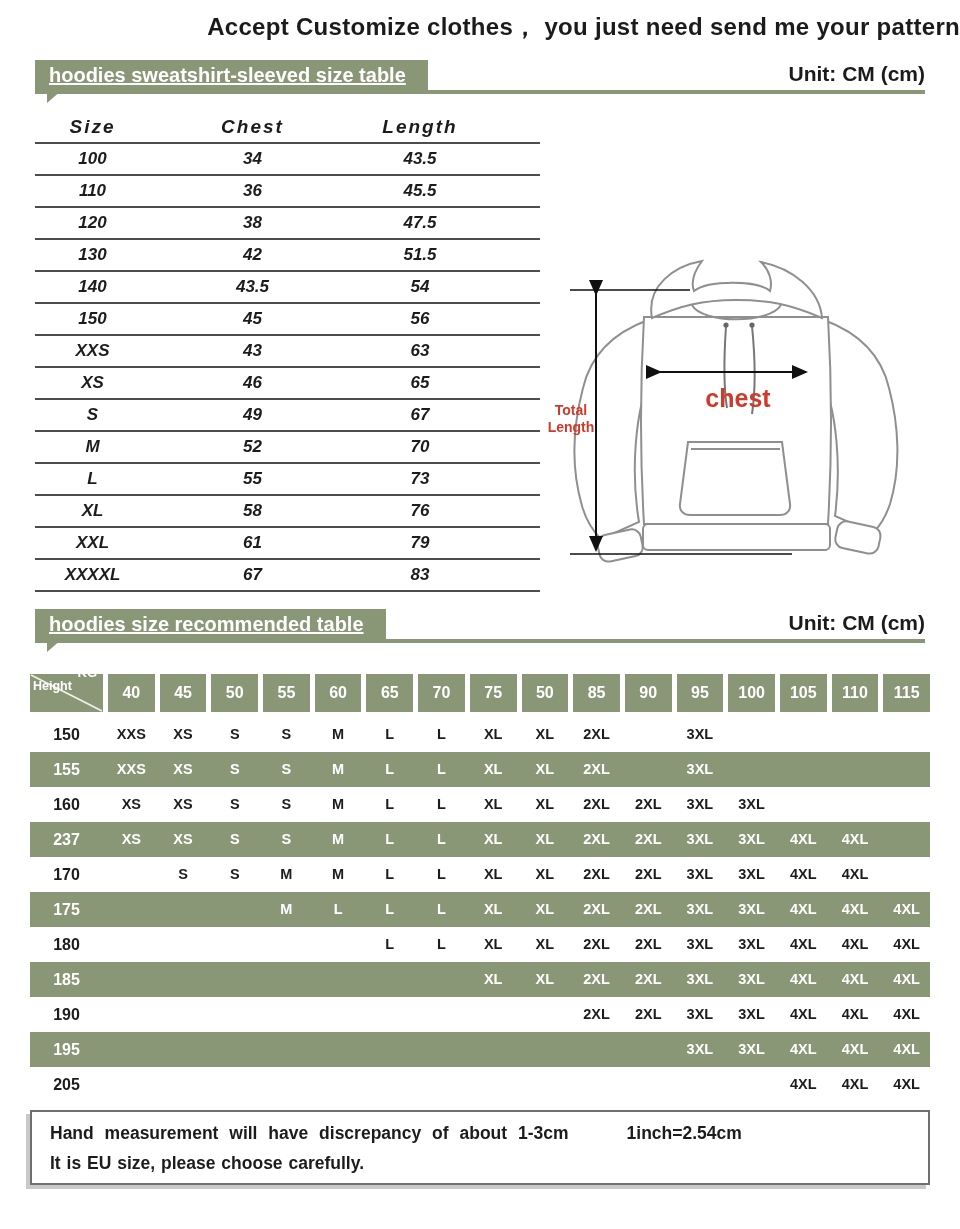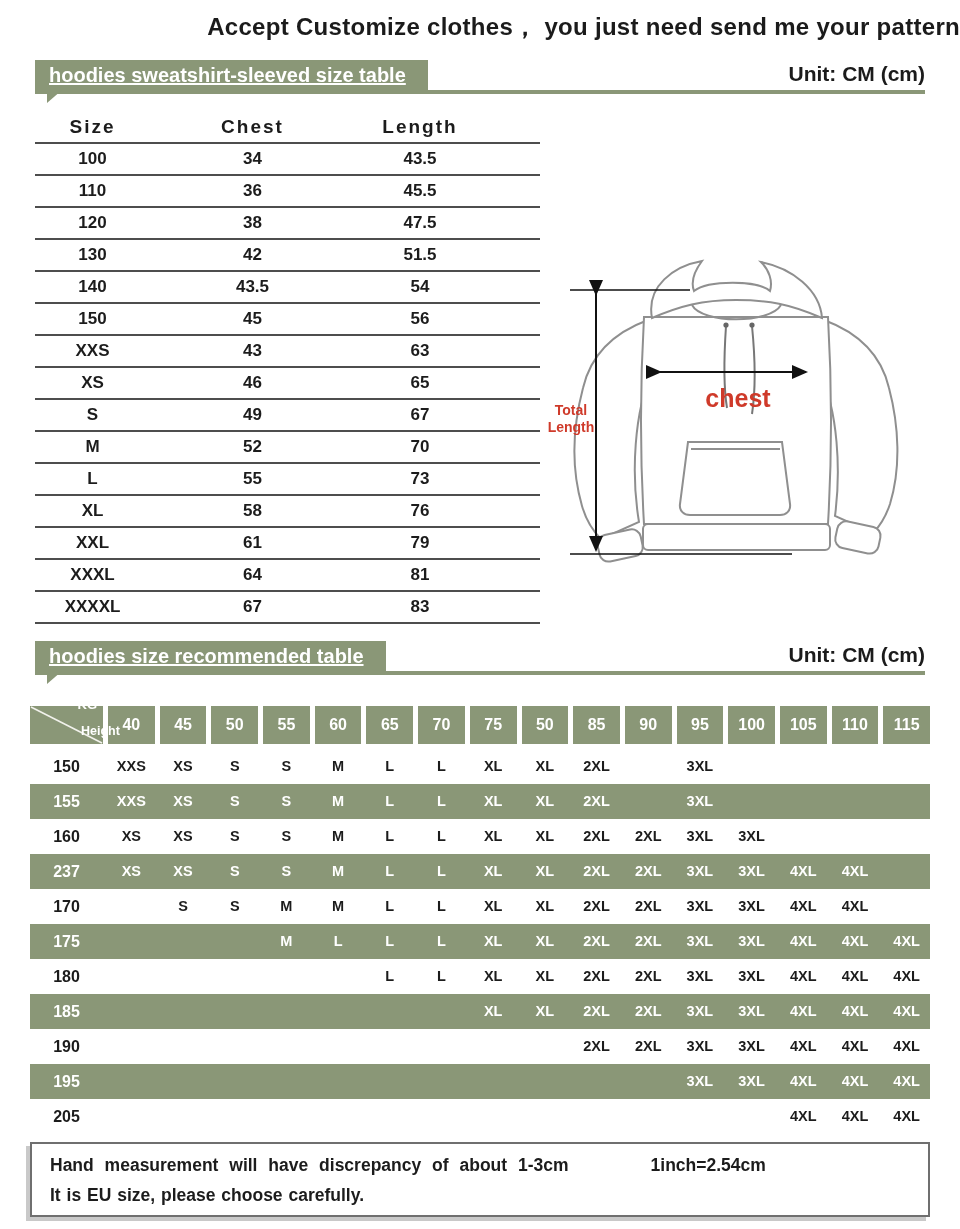--- a/index.html
+++ b/index.html
@@ -19,21 +19,21 @@
   .banner-box { position:absolute; left:0; top:0; height:30px;
                 background:var(--green); color:#fff; font-weight:bold;
                 font-size:20px; line-height:30px; padding:0 22px 0 14px;text-decoration:underline; }
   .banner-tail { position:absolute; left:12px; top:30px; width:0; height:0;
                  border-top:13px solid var(--green); border-right:15px solid transparent; }
   .banner-line { position:absolute; left:0; right:0; top:30px; height:4px; background:var(--green); }
   .unit { position:absolute; right:0; top:2px; font-weight:bold; font-size:21px; color:#1b1b1b; }
 
   
   .size-section { display:flex; margin:13px 0 0 35px; }
-  .size-table { width:505px; }
+  .size-table { width:505px;font-style:italic; }
   .st-row { display:flex; align-items:center; height:32px; border-bottom:2px solid #4d4d4d; }
   .st-c { text-align:center; font-weight:bold; font-size:17px; }
   .st-c.c0 { width:115px; } .st-c.c1 { width:205px; } .st-c.c2 { width:130px; }
   .st-head .st-c { font-size:19px; letter-spacing:2px; }
 
   .figure { width:405px; position:relative; }
   .fig-wrap { position:relative; width:400px; height:330px; margin-top:142px; }
   .fig-wrap svg { position:absolute; left:0; top:0; }
   .lbl-total { position:absolute; left:0; top:148px; width:62px; text-align:center;
                color:var(--red); font-weight:bold; font-size:14px; line-height:17px; }
@@ -41,31 +41,31 @@
                color:var(--red); font-weight:bold; font-size:25px; }
 
   
   .matrix { margin:26px 0 0 30px; width:900px; }
   .mx-grid { display:grid; grid-template-columns:73px repeat(16, 1fr); column-gap:5px; }
   .mx-head { margin-bottom:5px; }
   .mx-head .cell { background:var(--green); color:#fff; height:38px; line-height:38px;
                    text-align:center; font-weight:bold; font-size:16px; }
   .corner { position:relative; }
   .corner .kg  { position:absolute; top:-8px; right:6px; font-size:13px; line-height:13px; }
-  .corner .hgt { position:absolute; bottom:7px; left:3px; font-size:12.5px; line-height:12px;margin-left:48px; }
+  .corner .hgt { position:absolute; bottom:20px; left:3px; font-size:12.5px; line-height:12px; }
   .mx-row { height:35px; line-height:35px; }
   .mx-row > div { text-align:center; font-weight:bold; font-size:14.5px; overflow:hidden; }
   .mx-row .h { font-size:16px; }
   .mx-row.shaded { background:var(--green); color:#fff; }
 
   
   .note { margin:8px 0 0 30px; width:900px; border:2px solid #6f6f6f;
           box-shadow:-4px 4px 0 #c9c9c9; padding:11px 18px 9px 18px; background:#fff; }
   .note .l1 { font-weight:bold; font-size:17.5px; word-spacing:6px; }
-  .note .l1 .right { margin-left:82px; word-spacing:1px; }
+  .note .l1 .right { margin-left:58px; word-spacing:1px; }
   .note .l2 { font-weight:bold; font-size:17.5px; margin-top:9px; word-spacing:1px; }
 </style>
 </head>
 <body style="--green: #8a9777; --red: #cf3a2a;">
 
 <div class="title">
   <div>Accept Customize clothes，  you just need send me your pattern</div>
 </div>
 
 <div class="banner-row">
@@ -140,25 +140,20 @@
         </div>
         <div class="st-row">
           <div class="st-c c0">XL</div>
           <div class="st-c c1">58</div>
           <div class="st-c c2">76</div>
         </div>
         <div class="st-row">
           <div class="st-c c0">XXL</div>
           <div class="st-c c1">61</div>
           <div class="st-c c2">79</div>
-        </div>
-        <div class="st-row">
-          <div class="st-c c0">XXXL</div>
-          <div class="st-c c1">64</div>
-          <div class="st-c c2">81</div>
         </div>
         <div class="st-row">
           <div class="st-c c0">XXXXL</div>
           <div class="st-c c1">67</div>
           <div class="st-c c2">83</div>
         </div>
       </div>
   </div>
 
   <div class="figure">

